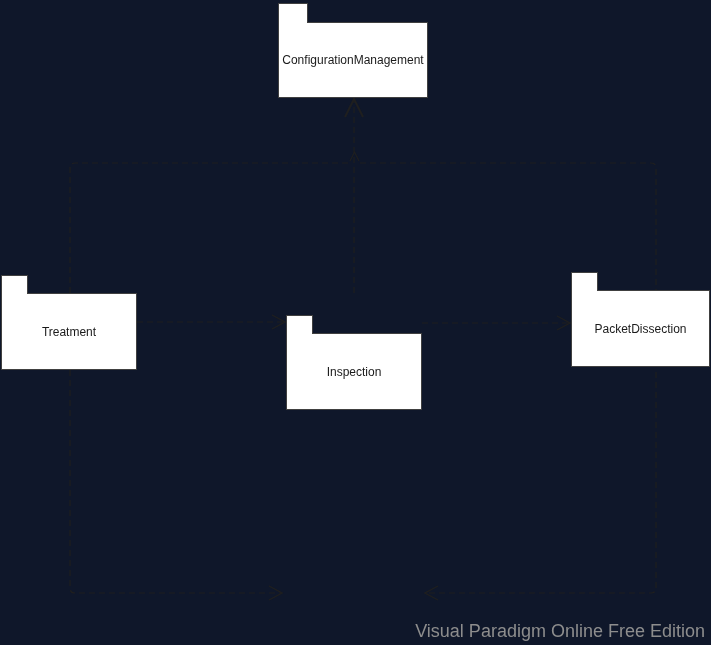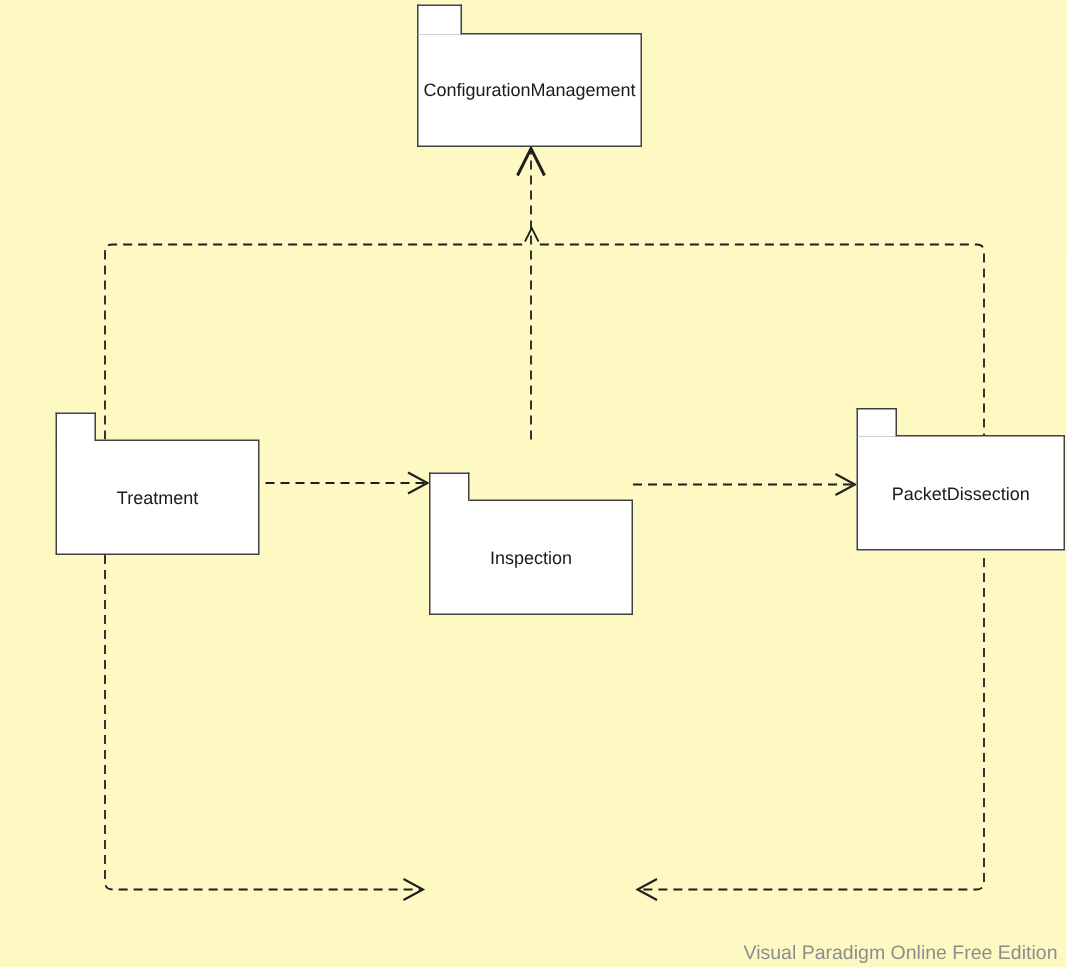--- a/index.html
+++ b/index.html
@@ -5,21 +5,21 @@
   html, body {
     margin: 0;
     padding: 0;
     background: #ffffff;
     font-family: "Liberation Sans", sans-serif;
   }
   .canvas {
     position: relative;
     width: 711px;
     height: 645px;
-    background: #fef9c3;
+    background: #0f172a;
     overflow: hidden;
   }
   .connectors {
     position: absolute;
     left: 0;
     top: 0;
     width: 711px;
     height: 645px;
   }
   .dash {
@@ -52,33 +52,33 @@
     border: 1px solid #404040;
     border-bottom: none;
   }
   .pkg .label {
     font-size: 12px;
     color: #1a1a1a;
     white-space: nowrap;
   }
   .pkg-config    { left: 278px; top: 22px;  width: 148px; height: 74px; }
   .pkg-config .tab    { top: -20px; width: 28px; height: 19px; }
-  .pkg-treatment { left: 1px;   top: 293px; width: 134px; height: 75px; margin-left: 36px; }
+  .pkg-treatment { left: 1px;   top: 293px; width: 134px; height: 75px; }
   .pkg-treatment .tab { top: -19px; width: 25px; height: 18px; }
   .pkg-inspection{ left: 286px; top: 293px; width: 134px; height: 75px; margin-top: 40px; }
   .pkg-inspection .tab{ top: -19px; width: 25px; height: 18px; }
   .pkg-packet    { left: 571px; top: 290px; width: 137px; height: 75px; }
   .pkg-packet .tab    { top: -19px; width: 25px; height: 18px; }
   .pkg-nic       { left: 283px; top: 565px; width: 139px; height: 76px; }
   .pkg-nic .tab       { top: -19px; width: 26px; height: 18px; }
   .watermark {
     position: absolute;
     right: 6px;
     bottom: 3px;
-    font-size: 13px;
+    font-size: 18px;
     color: #8d8d8d;
     white-space: nowrap;
   }
 </style>
 </head>
 <body>
 
 <div class="canvas">
 
   <svg class="connectors" viewBox="0 0 711 645" xmlns="http://www.w3.org/2000/svg">

